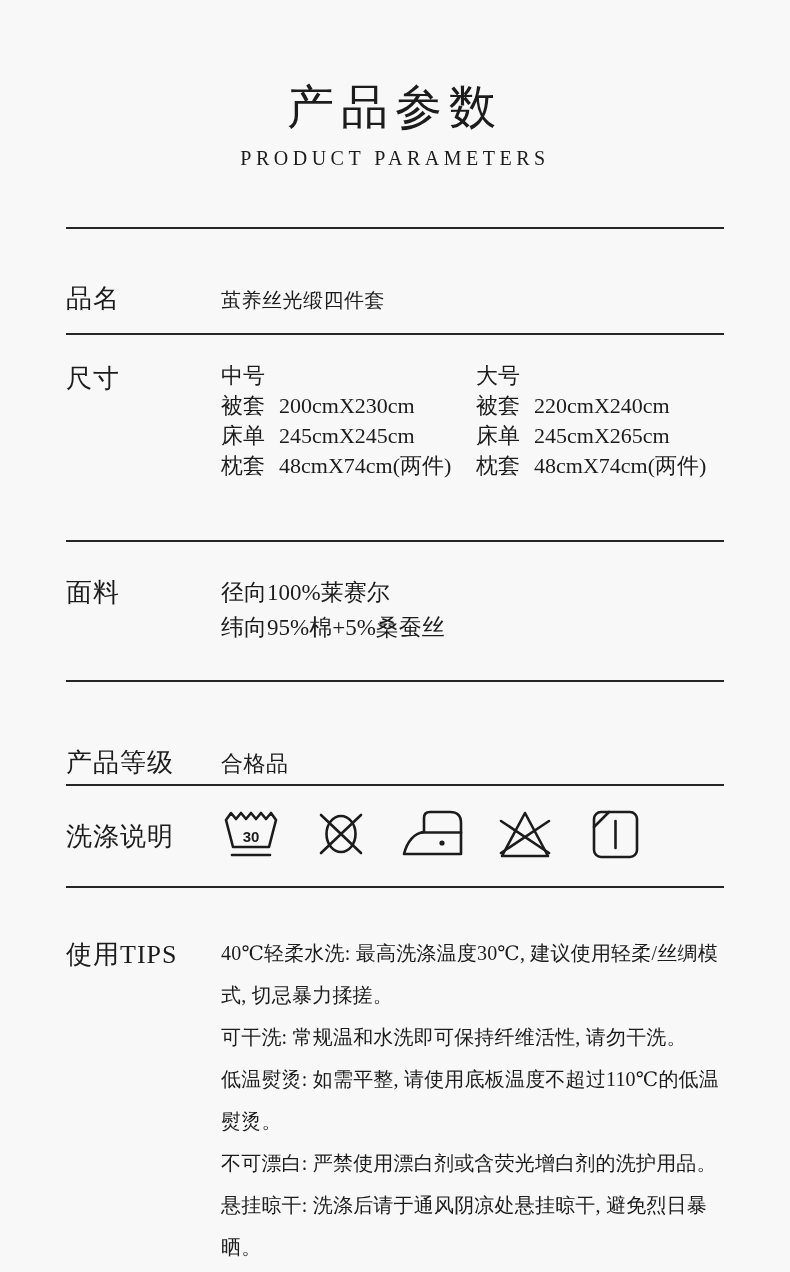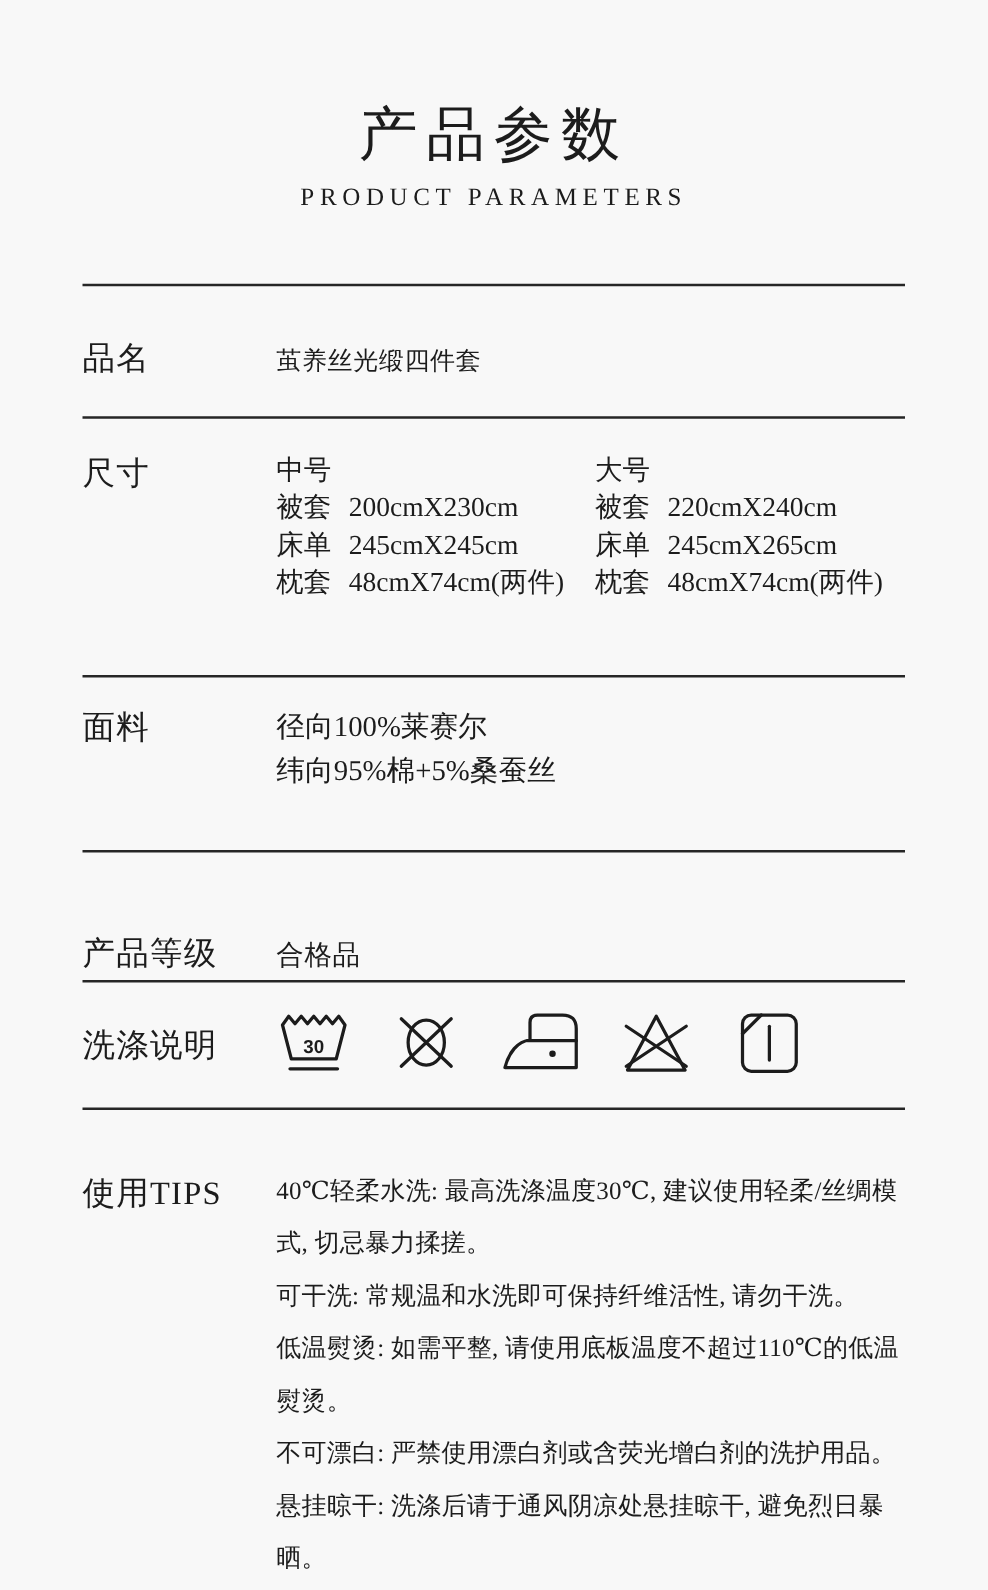--- a/index.html
+++ b/index.html
@@ -10,23 +10,23 @@
     color: #1c1c1c;
     overflow: hidden;
   }
   .page { width: 790px; height: 1272px; box-sizing: border-box; }
   .header { height: 227px; box-sizing: border-box; padding-top: 76px; text-align: center; }
   .title { font-size: 47px; letter-spacing: 7px; font-weight: 400; }
   .subtitle { margin-top: 8px; font-size: 20px; letter-spacing: 4.5px; font-weight: 400; }
   .sheet { margin: 0 66px; width: 658px; }
   .section { box-sizing: border-box; border-top: 2px solid #262626; display: flex; }
   .label { width: 155px; flex-shrink: 0; font-size: 26px; letter-spacing: 1px; }
-  .sec-name   { height: 106px; align-items: baseline; padding-top: 40px; }
+  .sec-name   { height: 106px; align-items: baseline; padding-top: 52px; }
   .sec-size   { height: 207px; padding-top: 26px; }
-  .sec-fabric { height: 140px; padding-top: 22px; }
+  .sec-fabric { height: 140px; padding-top: 33px; }
   .sec-grade  { height: 104px; align-items: baseline; padding-top: 63px; }
   .sec-care   { height: 102px; align-items: center; }
   .sec-tips   { padding-top: 44px; }
   .value-lg { font-size: 20px; letter-spacing: 0.5px; }
   .size-cols { display: flex; font-size: 22px; line-height: 30px; }
   .size-col { width: 255px; flex-shrink: 0; }
   .size-heading { }
   .size-row { display: flex; }
   .size-k { width: 58px; flex-shrink: 0; }
   .fabric-lines { font-size: 23px; line-height: 35px; }

